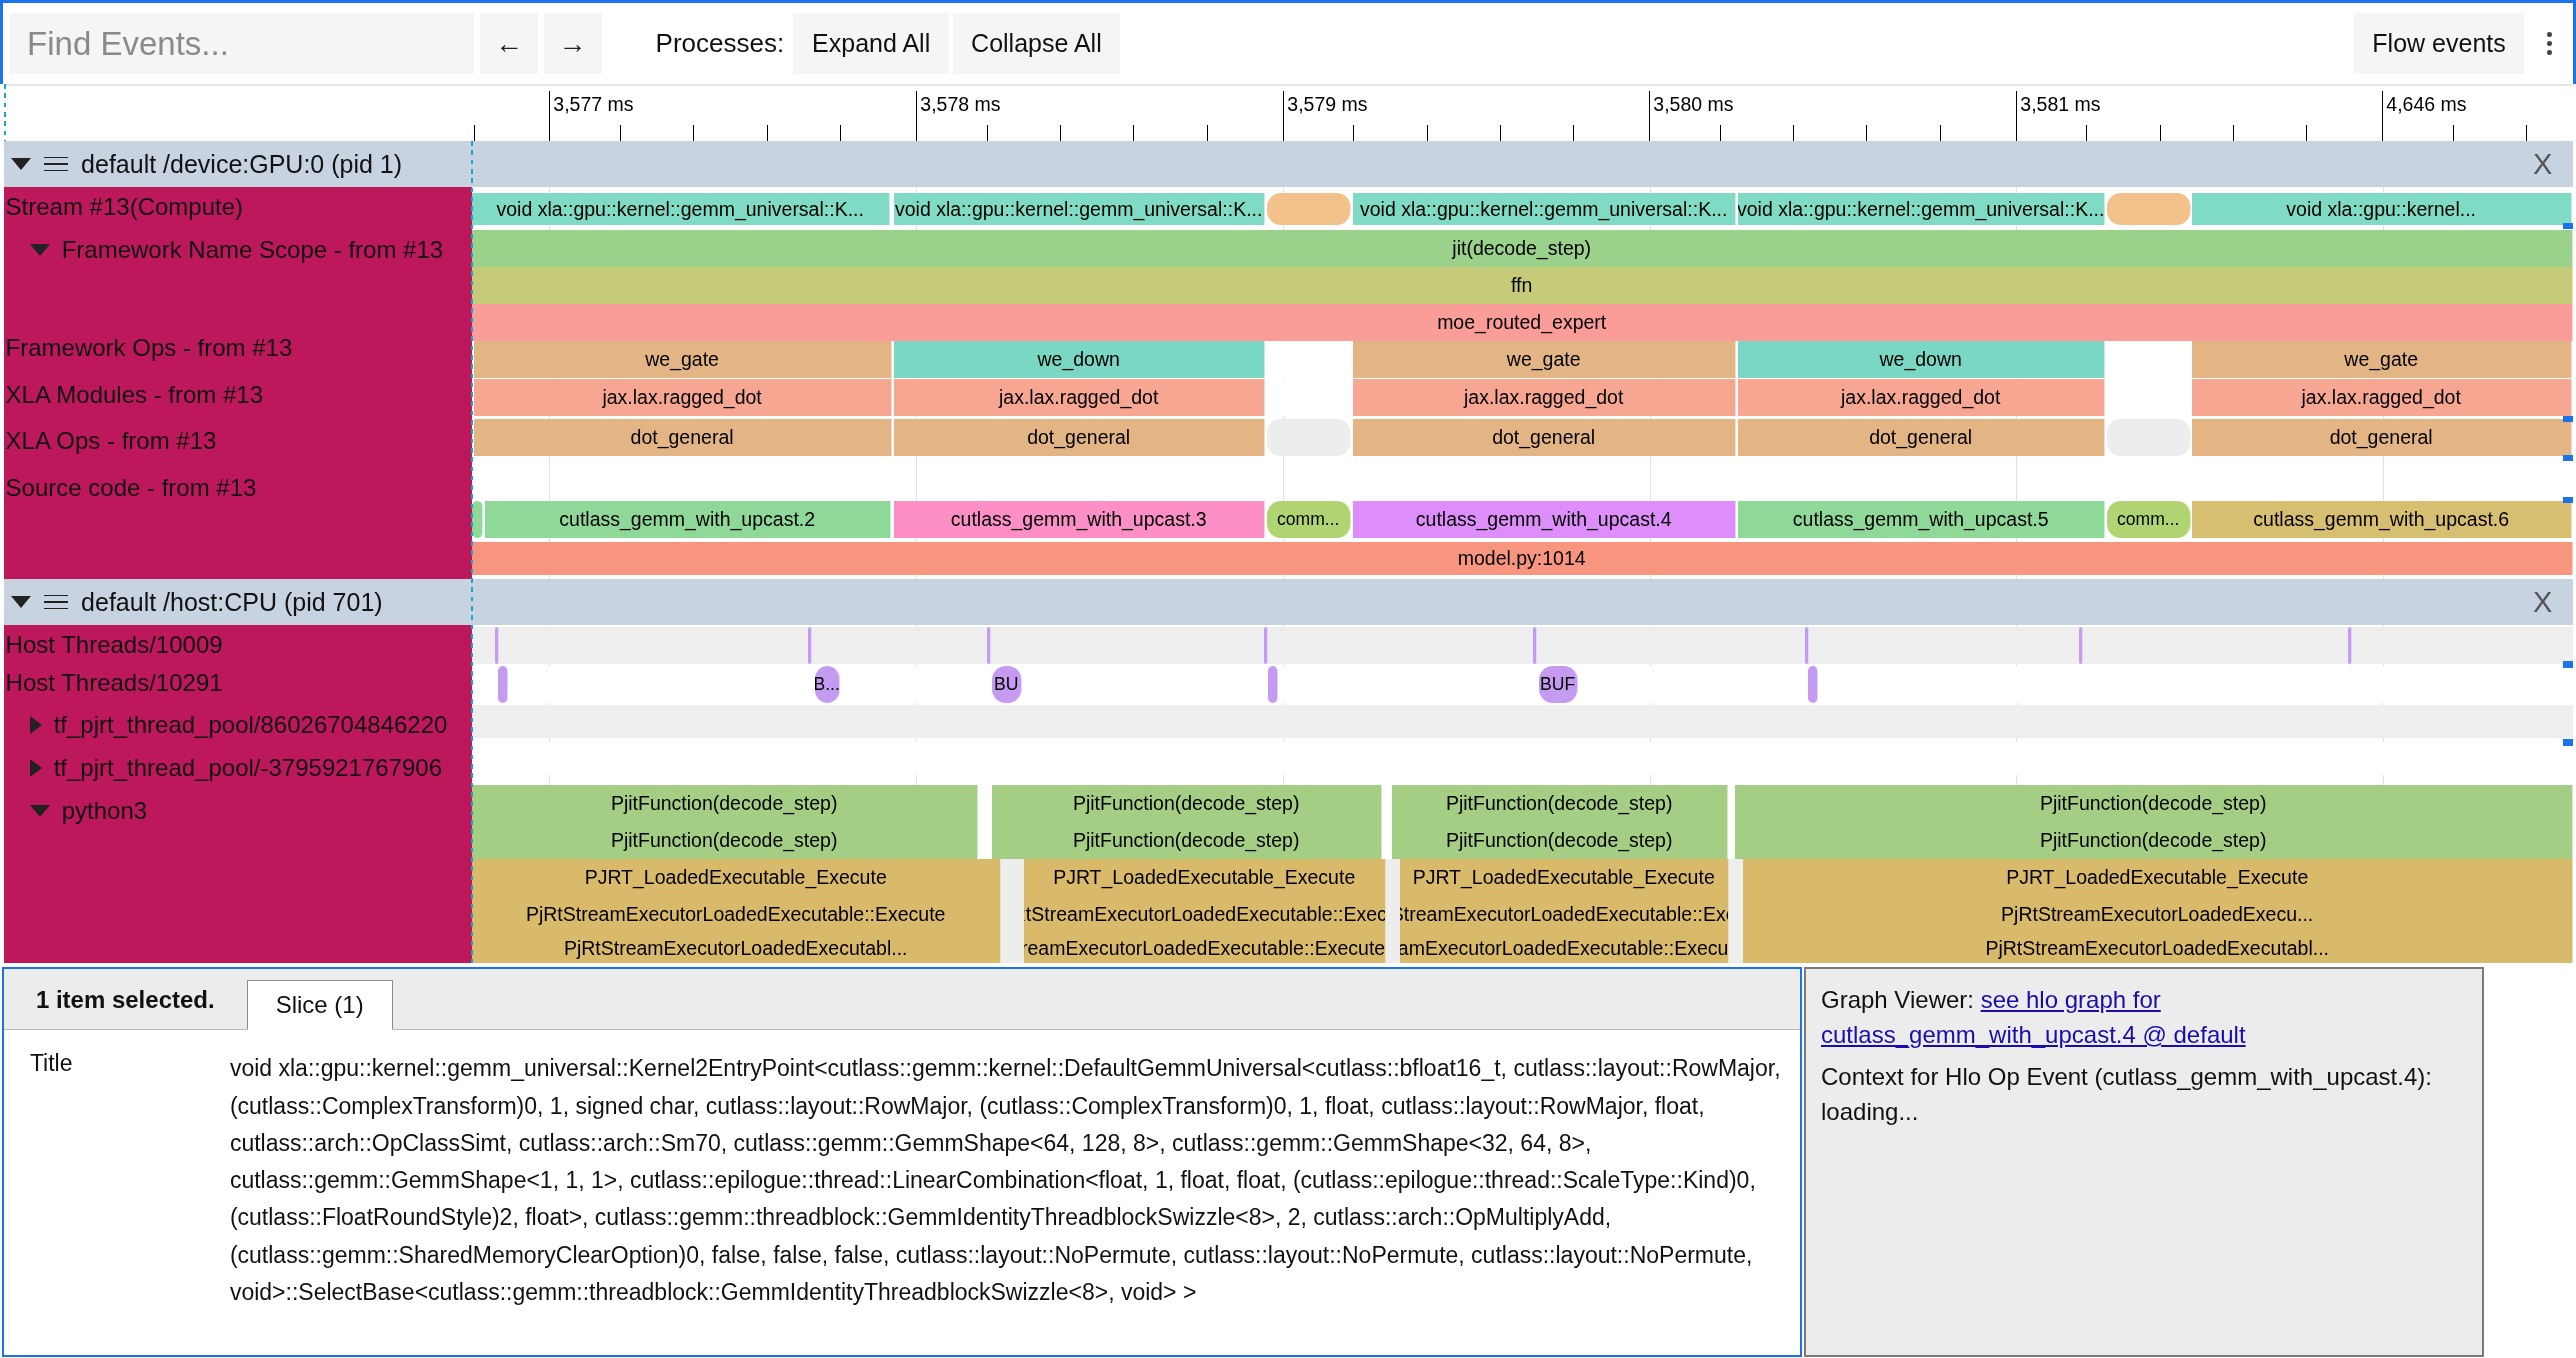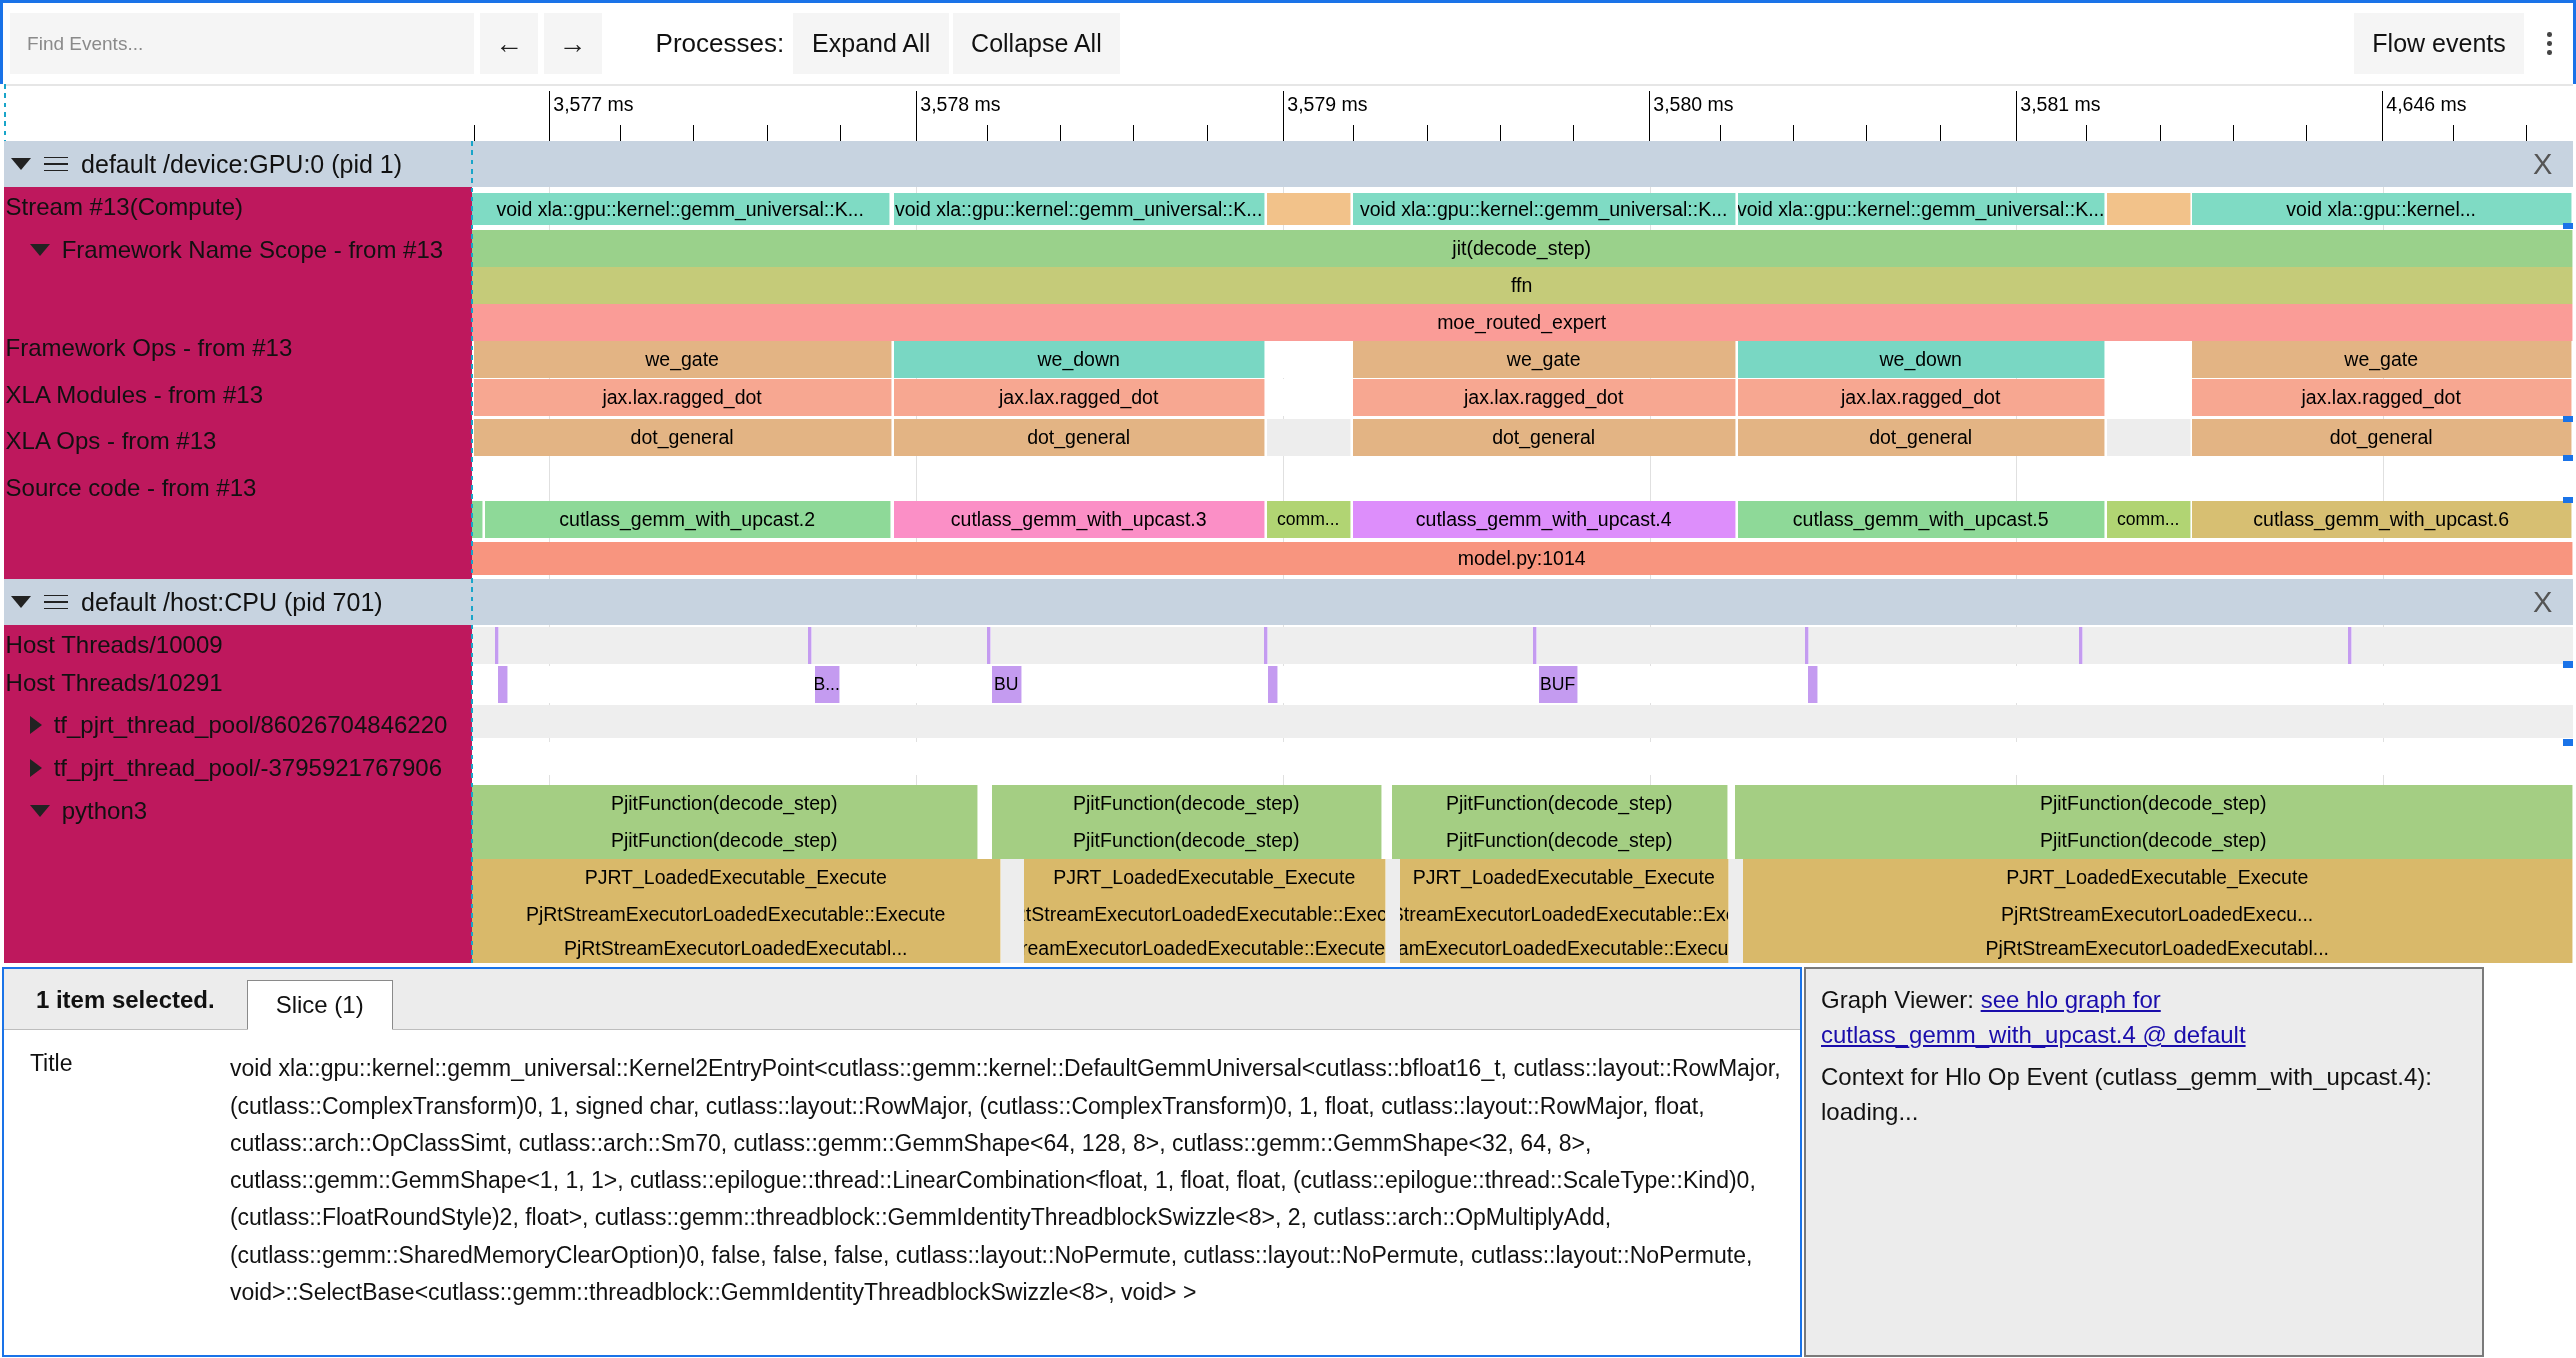--- a/index.html
+++ b/index.html
@@ -17,21 +17,21 @@
   .toolbar {
     position:absolute; left:0; top:0; width:2576px; height:84px;
     border-top:3.7px solid #1a73e8;
     border-left:3.7px solid #1a73e8;
     border-right:3.7px solid #1a73e8;
     background:#fff;
     display:flex; align-items:center; padding:0 7.4px;
   }
   .find-input {
     width:464px; height:61px; background:#f5f5f5; border:none; outline:none;
-    font-size:19px; color:#777; padding:0 16.7px; font-family:"Liberation Sans",sans-serif;
+    font-size:33px; color:#777; padding:0 16.7px; font-family:"Liberation Sans",sans-serif;
   }
   .find-input::placeholder { color:#8a8a8a; }
   .nav-btn {
     width:58px; height:61px; background:#f5f5f5; border:none; margin-left:5.6px;
     font-size:28px; color:#222; cursor:pointer; display:flex; align-items:center; justify-content:center;
     font-family:"Liberation Sans",sans-serif;
   }
   .tb-label { font-size:26px; color:#111; margin-left:54px; margin-right:9.3px; white-space:nowrap;}
   .tb-btn {
     height:61px; background:#f5f5f5; border:none; padding:0 18.6px; font-size:25px; color:#111;
@@ -80,21 +80,21 @@
 
   .trow-label { position:absolute; left:0; font-size:24px; color:#111; white-space:nowrap; display:flex; align-items:center; gap:12px;}
   .trow-band { position:absolute; left:468px; }
   .band-bg { position:absolute; left:0; top:0; height:100%; width:2101px; }
 
   .slice {
     position:absolute; display:flex; align-items:center; justify-content:center;
     font-size:19.5px; color:#000; overflow:hidden; white-space:nowrap; cursor:pointer;
     border-right:0.9px solid rgba(255,255,255,0.55);
   }
-  .slice.small { font-size:17.6px; }
+  .slice.small { font-size:17.6px;border-radius:14px; }
 
   
   .details {
     position:absolute; left:1.9px; top:967px; width:1800px; height:390px;
     border:2.8px solid #1a73e8; background:#fff;
   }
   .det-tabs { height:61px; background:#ececec; display:flex; align-items:flex-end; border-bottom:0.9px solid #bdbdbd;}
   .det-sel { font-size:24px; font-weight:bold; color:#111; padding:0 32px 15px 32px;}
   .det-tab {
     background:#fff; border:1.9px solid #8a8a8a; border-bottom:1.9px solid #fff;

